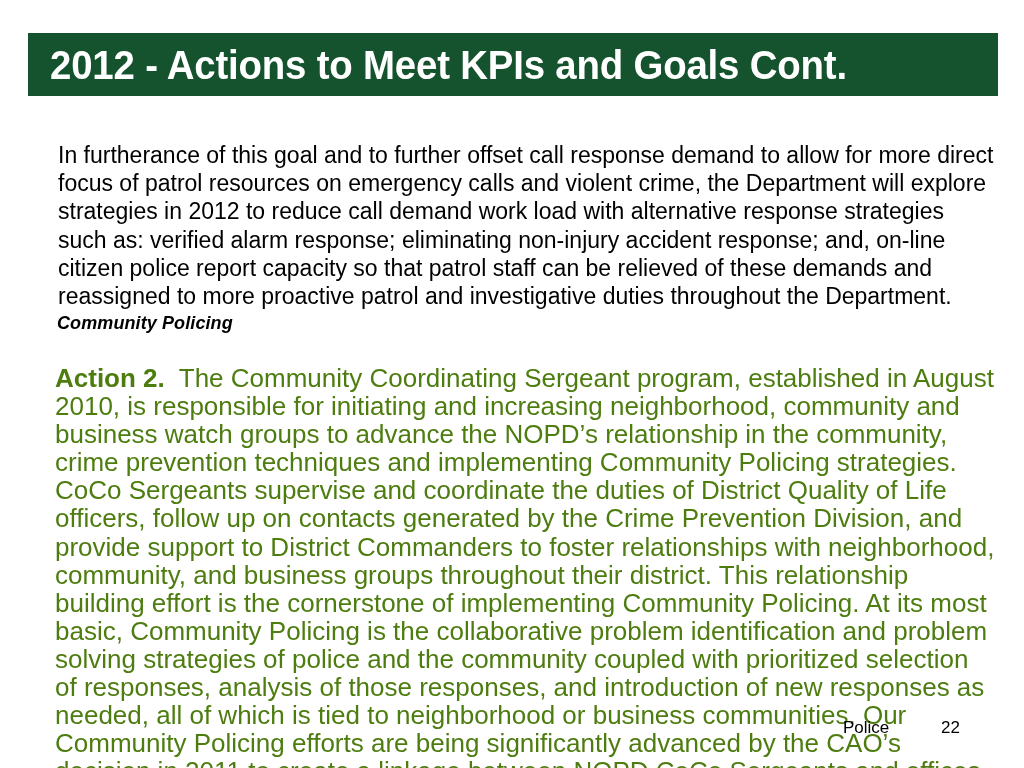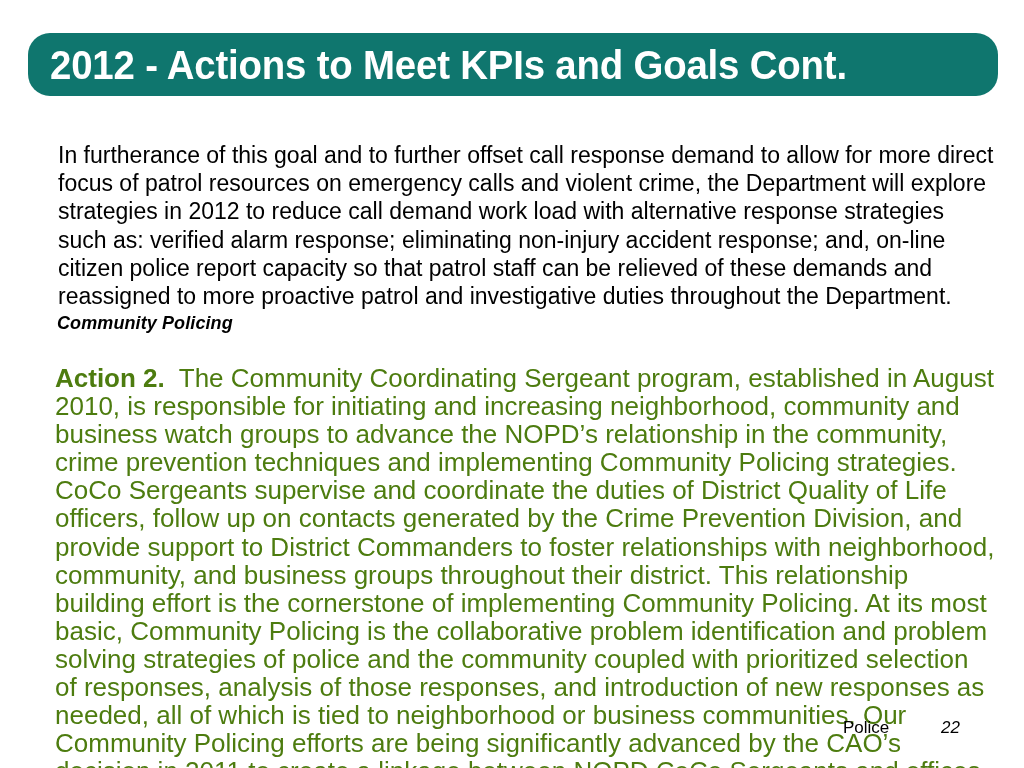--- a/index.html
+++ b/index.html
@@ -23,26 +23,25 @@
     background: #ffffff;
   }
 
   
   .title-bar {
     position: absolute;
     left: 28px;
     top: 33px;
     width: 970px;
     height: 63px;
-    background: #0f766e;
+    background: #14532d;
     display: flex;
     align-items: center;
     box-sizing: border-box;
     padding-left: 22px;
-    border-radius: 22px;
   }
   .title-text {
     color: #ffffff;
     font-family: "Liberation Sans", sans-serif;
     font-size: 40px;
     font-weight: bold;
     line-height: 1;
     letter-spacing: -0.2px;
     transform: scaleX(0.96);
     transform-origin: left center;
@@ -107,21 +106,20 @@
     top: 0;
     font-size: 17px;
     color: #000000;
   }
   .footer-page {
     position: absolute;
     left: 941px;
     top: 0;
     font-size: 17px;
     color: #000000;
-    font-style: italic;
   }
 </style>
 </head>
 <body>
 
 <div class="slide">
 
   <div class="title-bar">
     <div class="title-text">2012 - Actions to Meet KPIs and Goals Cont.</div>
   </div>

